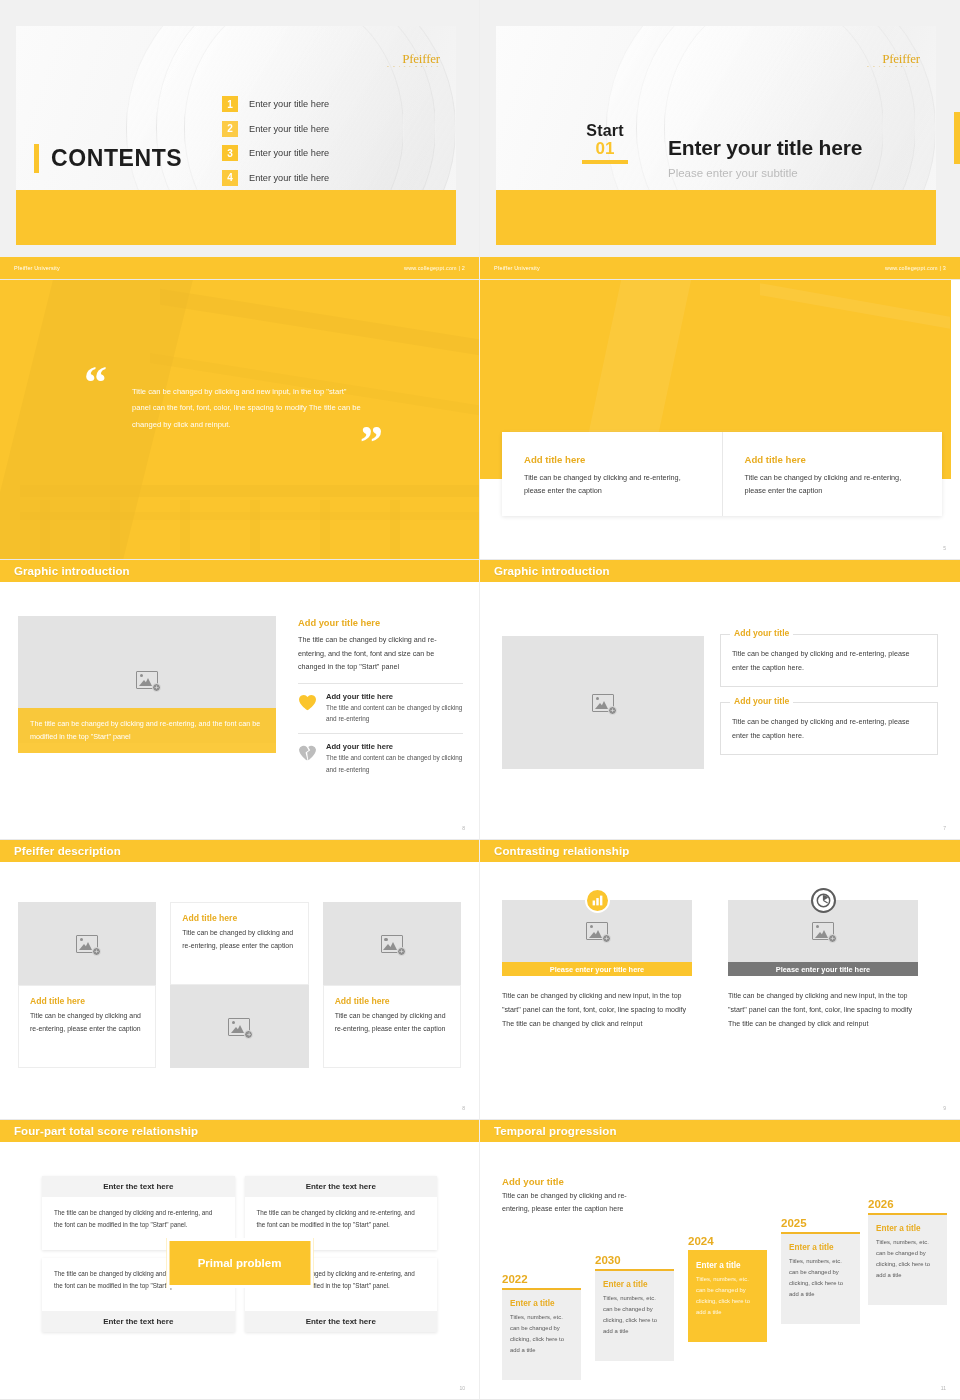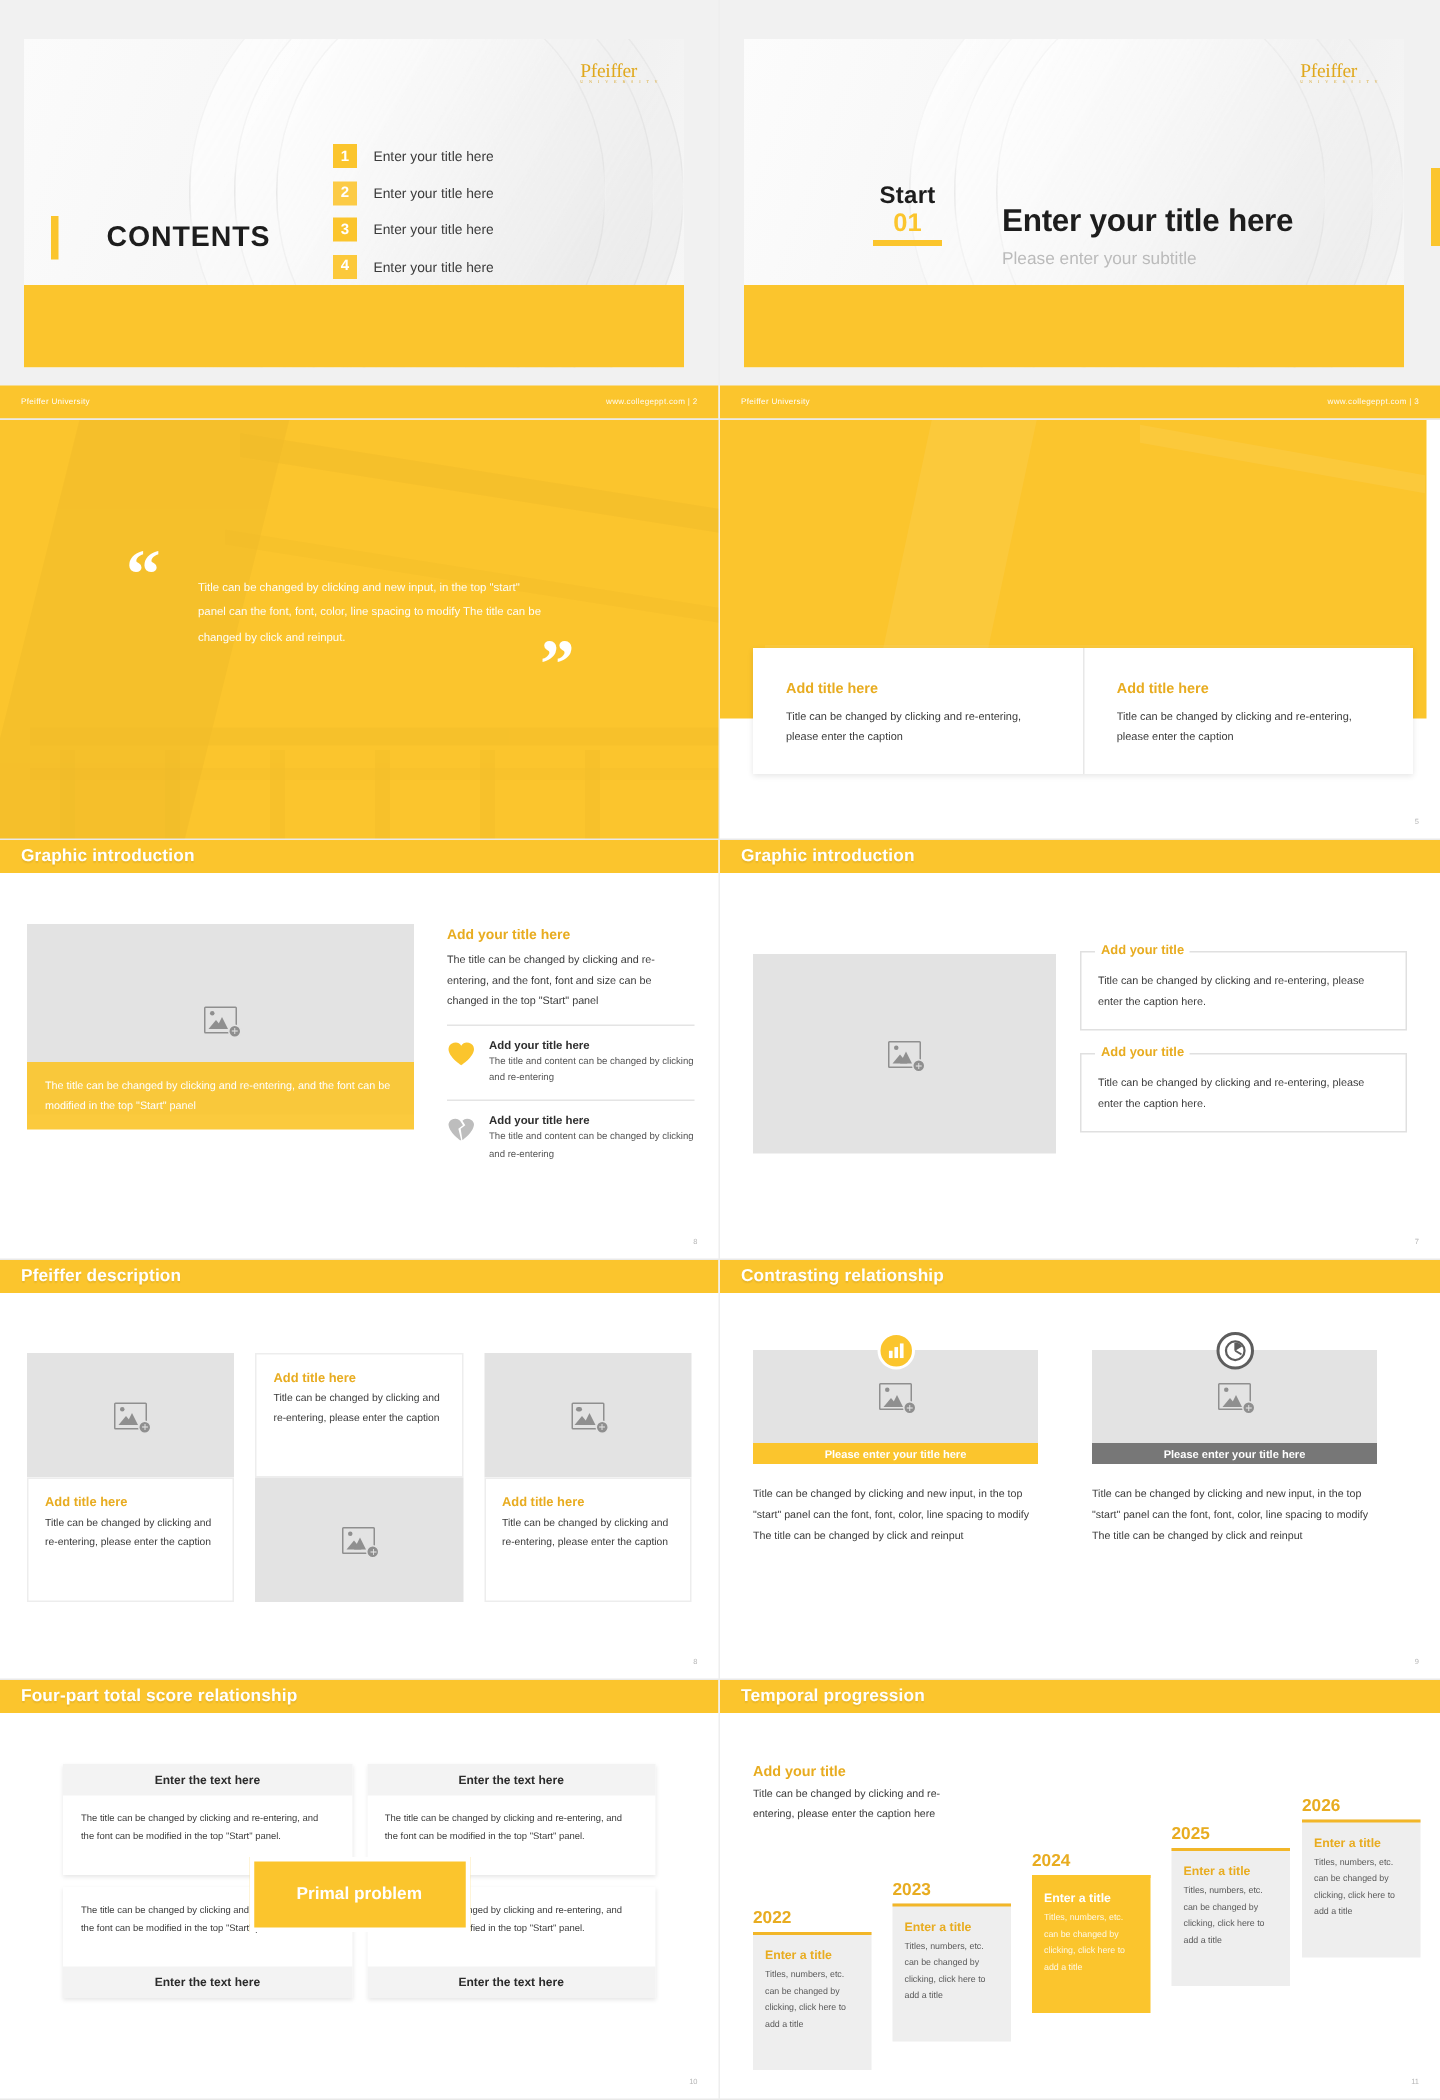--- a/index.html
+++ b/index.html
@@ -17,21 +17,21 @@
   .slide:nth-child(2n){ border-right:none; }
 
   
   .footerbar{
     position:absolute; left:0; right:0; bottom:0; height:22px; background:#FBC52D;
     display:flex; align-items:center; justify-content:space-between;
     padding:0 14px; color:#ffffff; font-size:5.4px; letter-spacing:.2px;
   }
   .footerbar .right{opacity:.95;}
   .logo{
-    position:absolute; right:16px; top:14px; text-align:left; line-height:1;
+    position:absolute; right:16px; top:26px; text-align:right; line-height:1;
     color:#E0A81C; font-family:"Liberation Serif", serif;
   }
   .logo .l1{ font-size:13px; letter-spacing:-.2px; display:block; }
   .logo .l2{ font-size:2.8px; letter-spacing:1.6px; display:block; margin-top:1px; color:#D9A628;}
 
   .tbar{
     position:absolute; left:0; top:0; right:0; height:22px; background:#FBC52D;
     display:flex; align-items:center; padding-left:14px;
   }
   .tbar span{ color:#ffffff; font-size:11.5px; font-weight:bold; letter-spacing:.1px; text-shadow:0 1px 1px rgba(0,0,0,.08);}
@@ -45,21 +45,21 @@
     overflow:hidden;
   }
   .s1 .arc{ position:absolute; border-radius:50%; border:1px solid rgba(0,0,0,.035);
             background:linear-gradient(120deg, rgba(255,255,255,.85), rgba(228,228,228,.55)); }
   .s1 .a1{ width:330px; height:330px; left:110px; top:-62px; }
   .s1 .a2{ width:280px; height:300px; left:140px; top:-48px; }
   .s1 .a3{ width:220px; height:265px; left:168px; top:-30px; }
   .s1 .yband{ position:absolute; left:0; right:0; bottom:0; height:55px; background:#FBC52D; }
   .s1 .contents{ position:absolute; left:18px; top:118px; display:flex; align-items:center; gap:12px; }
   .s1 .accent{ width:5px; height:29px; background:#FBC52D; }
-  .s1 .ctitle{ font-size:19px; font-weight:bold; letter-spacing:.6px; color:#1d1d1d;margin-left:20px; }
+  .s1 .ctitle{ font-size:23px; font-weight:bold; letter-spacing:.6px; color:#1d1d1d; }
   .s1 .list{ position:absolute; left:206px; top:70px; }
   .s1 .row{ display:flex; align-items:center; gap:11px; margin-bottom:8.5px; }
   .s1 .num{ width:16px; height:16px; background:#FBC52D; color:#fff; font-size:10px; font-weight:bold;
             display:flex; align-items:center; justify-content:center; }
   .s1 .row:nth-child(2) .num{background:#FCCB46;}
   .s1 .row:nth-child(3) .num{background:#FBC52D;}
   .s1 .row:nth-child(4) .num{background:#FCC93B;}
   .s1 .row:nth-child(5) .num{background:#FBC52D;}
   .s1 .rtxt{ font-size:9.2px; color:#3b3b3b; }
 
@@ -545,21 +545,21 @@
 
     <div class="step" style="left:22px;top:153px;">
       <div class="yr">2022</div>
       <div class="box">
         <div class="bh">Enter a title</div>
         <div class="bb">Titles, numbers, etc. can be changed by clicking, click here to add a title</div>
       </div>
     </div>
 
     <div class="step" style="left:115px;top:134px;">
-      <div class="yr">2023</div>
+      <div class="yr">2030</div>
       <div class="box">
         <div class="bh">Enter a title</div>
         <div class="bb">Titles, numbers, etc. can be changed by clicking, click here to add a title</div>
       </div>
     </div>
 
     <div class="step" style="left:208px;top:115px;">
       <div class="yr">2024</div>
       <div class="box hl">
         <div class="bh">Enter a title</div>

